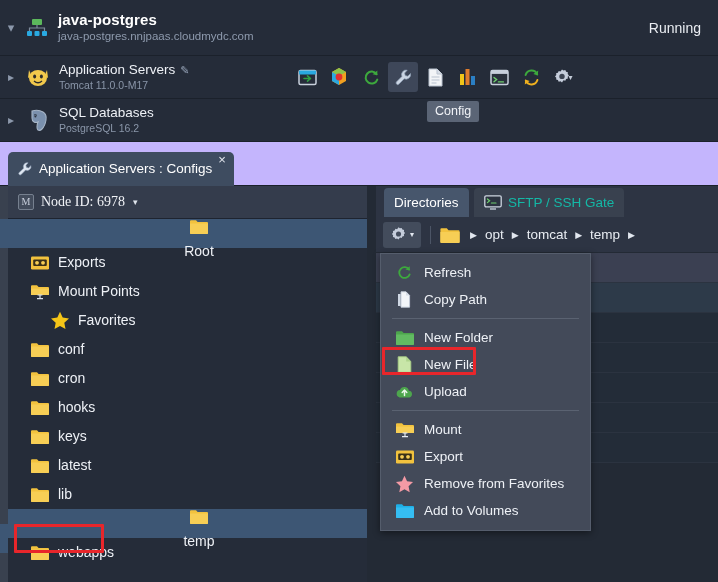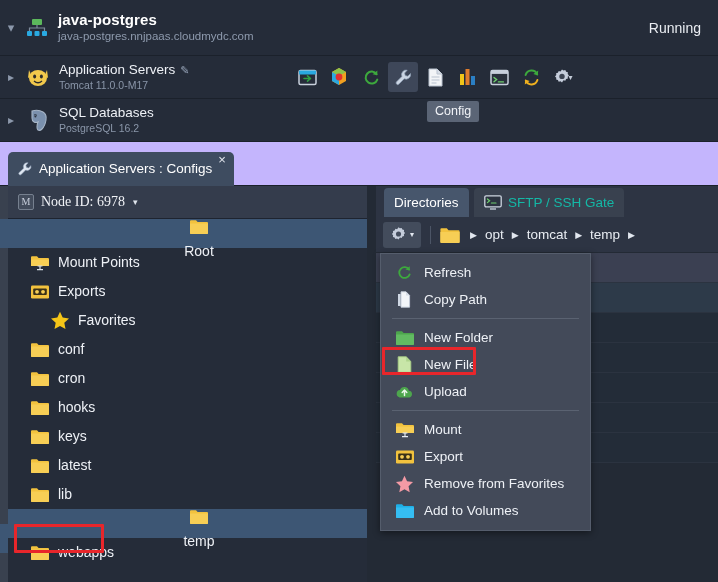--- a/index.html
+++ b/index.html
@@ -311,39 +311,39 @@
           <svg width="18" height="15" viewBox="0 0 18 15">
               <path d="M0 2.2 a1 1 0 0 1 1-1 h5 l1.6 1.8 h9.4 a1 1 0 0 1 1 1 V14 a1 1 0 0 1-1 1 H1 a1 1 0 0 1-1-1 Z" fill="#f2c23e"></path>
               <path d="M0 4.6 h18 V14 a1 1 0 0 1-1 1 H1 a1 1 0 0 1-1-1 Z" fill="#f7ce55"></path>
             </svg>
         </span>
         <span class="tl">Root</span>
       </div>
 
       <div class="tree-row">
         <span>
+          <svg width="18" height="15" viewBox="0 0 18 15">
+              <rect x="0" y="1.5" width="18" height="13" rx="1.3" fill="#f2c23e"></rect>
+              <rect x="2.2" y="4.6" width="13.6" height="6.4" rx="1" fill="#3a3118"></rect>
+              <circle cx="6" cy="7.8" r="1.9" fill="#f7ce55"></circle>
+              <circle cx="12" cy="7.8" r="1.9" fill="#f7ce55"></circle>
+            </svg>
+        </span>
+        <span class="tl">Exports</span>
+      </div>
+
+      <div class="tree-row">
+        <span>
           <svg width="18" height="16" viewBox="0 0 18 16">
               <path d="M0 2.2 a1 1 0 0 1 1-1 h5 l1.6 1.8 h9.4 a1 1 0 0 1 1 1 V11 H0 Z" fill="#f2c23e"></path>
               <path d="M0 4.6 h18 V11 H0 Z" fill="#f7ce55"></path>
               <path d="M6.6 11 h4.8 M9 11 v3 M6 14.6 h6" stroke="#dbe1ea" stroke-width="1.2" fill="none"></path>
             </svg>
         </span>
         <span class="tl">Mount Points</span>
-      </div>
-
-      <div class="tree-row">
-        <span>
-          <svg width="18" height="15" viewBox="0 0 18 15">
-              <rect x="0" y="1.5" width="18" height="13" rx="1.3" fill="#f2c23e"></rect>
-              <rect x="2.2" y="4.6" width="13.6" height="6.4" rx="1" fill="#3a3118"></rect>
-              <circle cx="6" cy="7.8" r="1.9" fill="#f7ce55"></circle>
-              <circle cx="12" cy="7.8" r="1.9" fill="#f7ce55"></circle>
-            </svg>
-        </span>
-        <span class="tl">Exports</span>
       </div>
 
       <div class="tree-row fav">
         <span>
           <svg width="20" height="19" viewBox="0 0 20 19">
               <path d="M10 .8 l2.7 5.8 l6.3 .8 l-4.7 4.4 l1.2 6.3 L10 15 l-5.5 3.1 l1.2-6.3 L1 7.4 l6.3-.8 Z" fill="#f5c518"></path>
             </svg>
         </span>
         <span class="tl">Favorites</span>
       </div>

